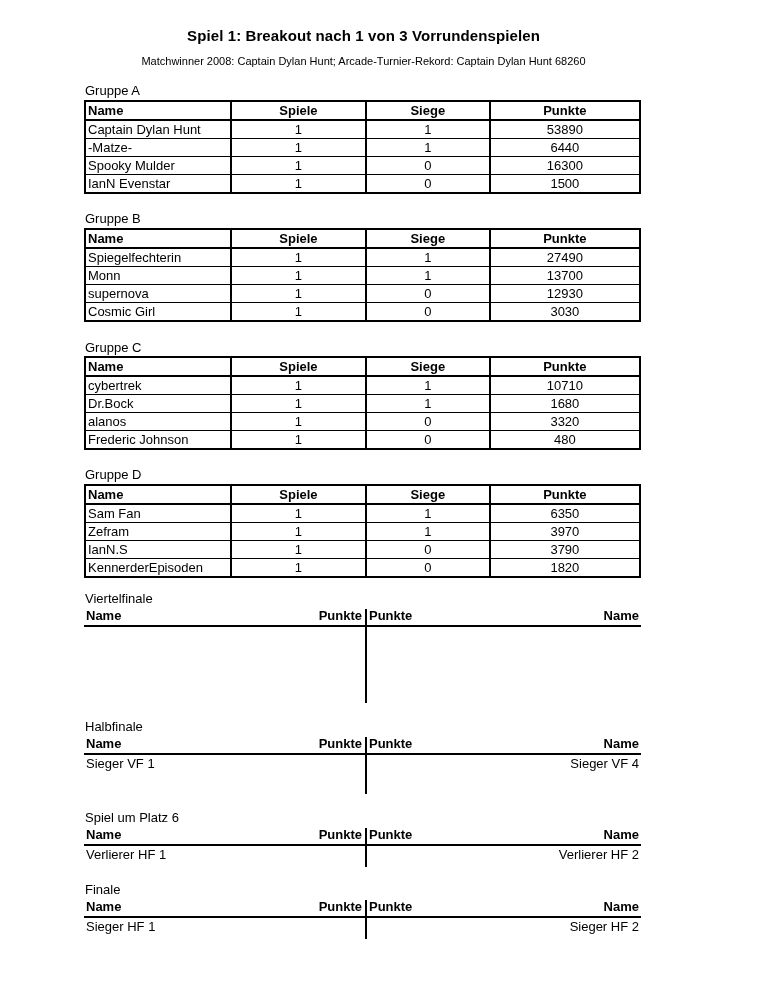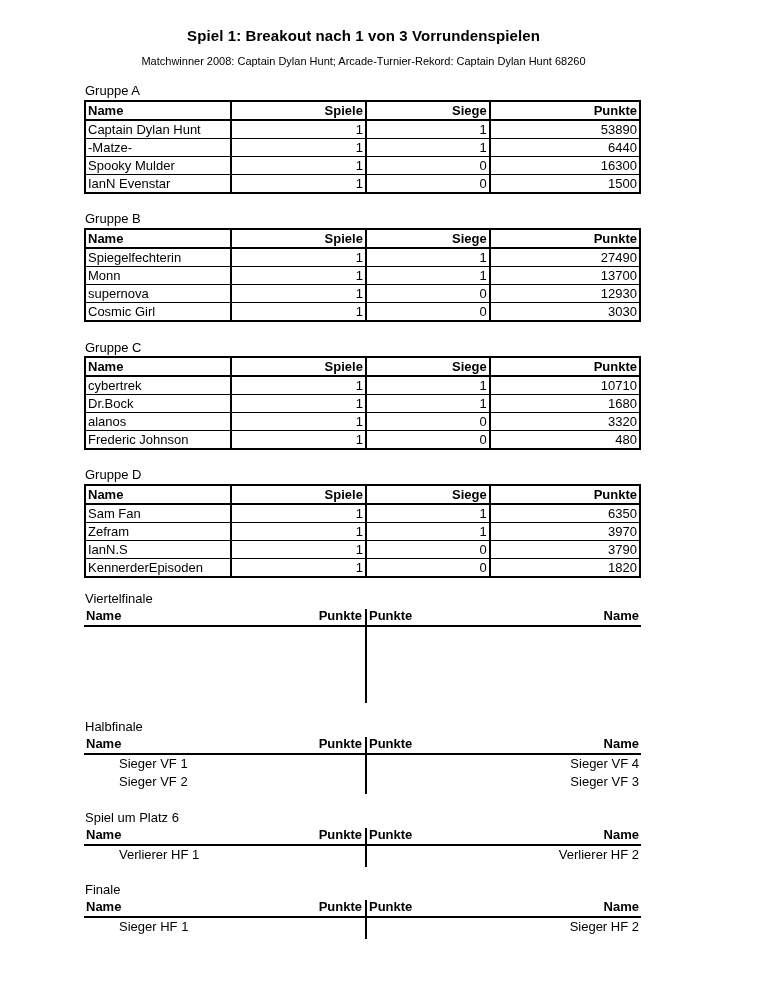--- a/index.html
+++ b/index.html
@@ -4,26 +4,26 @@
 <style>
   html, body { margin: 0; padding: 0; background: #ffffff; }
   body { width: 770px; height: 1000px; position: relative; font-family: "Liberation Sans", sans-serif; color: #000; overflow: hidden; }
   .title { position: absolute; top: 27px; left: 0; width: 727px; text-align: center; font-size: 15px; font-weight: bold; letter-spacing: 0.1px; }
   .subtitle { position: absolute; top: 55px; left: 0; width: 727px; text-align: center; font-size: 11px; }
   .group-label { position: absolute; left: 85px; font-size: 13px; }
   table.gtable { position: absolute; left: 84px; width: 557px; border-collapse: collapse; border: 2px solid #000; font-size: 13px; }
   table.gtable td, table.gtable th { height: 17px; padding: 0 2px; line-height: 17px; border-left: 2px solid #000; border-bottom: 1px solid #000; }
   table.gtable th { font-weight: bold; border-bottom: 2px solid #000; }
   table.gtable .c-name { width: 140px; text-align: left; }
-  table.gtable .c-num { text-align: right; }
+  table.gtable .c-num { text-align: center; }
   .bracket { position: absolute; left: 84px; width: 557px; font-size: 13px; }
   .bracket .head { position: relative; height: 18px; border-bottom: 2px solid #000; font-weight: bold; }
   .bracket .head span { position: absolute; top: 1px; }
   .bracket .vline { position: absolute; left: 281px; width: 2px; background: #000; top: 2px; }
-  .bracket .row { position: relative; height: 18px; margin-left: 33px; }
+  .bracket .row { position: relative; height: 18px; }
   .bracket .row span { position: absolute; top: 1px; }
   .l { left: 2px; }
   .r { right: 2px; text-align: right; }
   .pl { right: 279px; }
   .pr { left: 285px; }
 </style>
 </head>
 <body>
 
 <div class="title">Spiel 1: Breakout nach 1 von 3 Vorrundenspielen</div>
@@ -190,24 +190,20 @@
   <div class="head">
     <span class="l">Name</span>
     <span class="pl">Punkte</span>
     <span class="pr">Punkte</span>
     <span class="r">Name</span>
   </div>
   <div class="row">
     <span class="l">Sieger VF 1</span>
     <span class="r">Sieger VF 4</span>
   </div>
-  <div class="row">
-    <span class="l">Sieger VF 2</span>
-    <span class="r">Sieger VF 3</span>
-  </div>
 </div>
 
 <div class="group-label" style="top:810px">Spiel um Platz 6</div>
 <div class="bracket" style="top:826px">
   <div class="vline" style="height:39px"></div>
   <div class="head">
     <span class="l">Name</span>
     <span class="pl">Punkte</span>
     <span class="pr">Punkte</span>
     <span class="r">Name</span>

